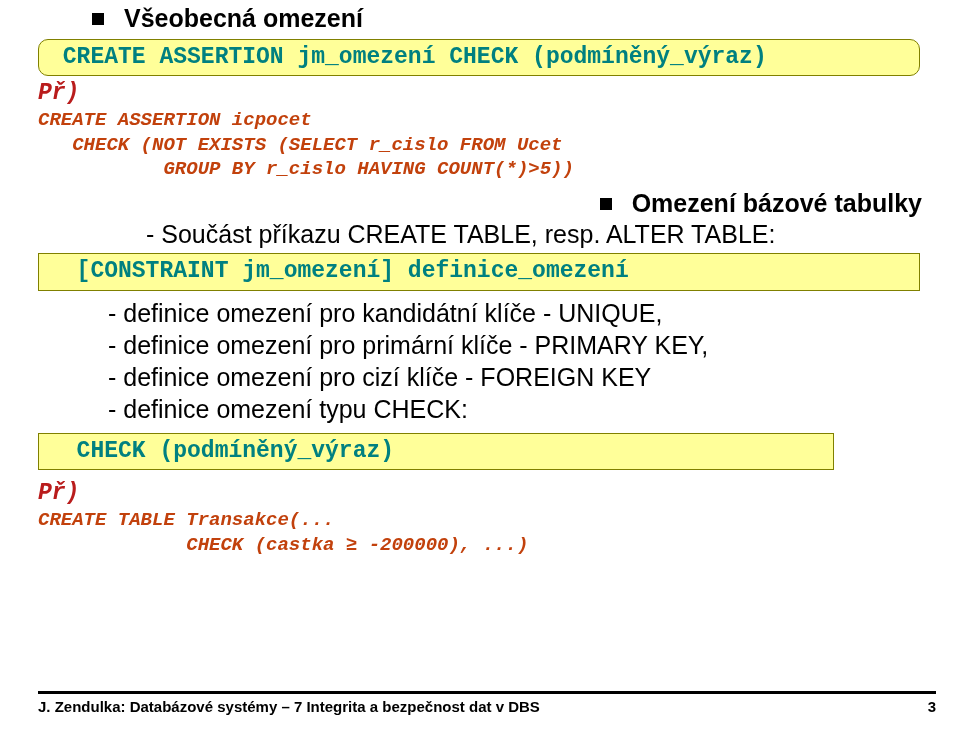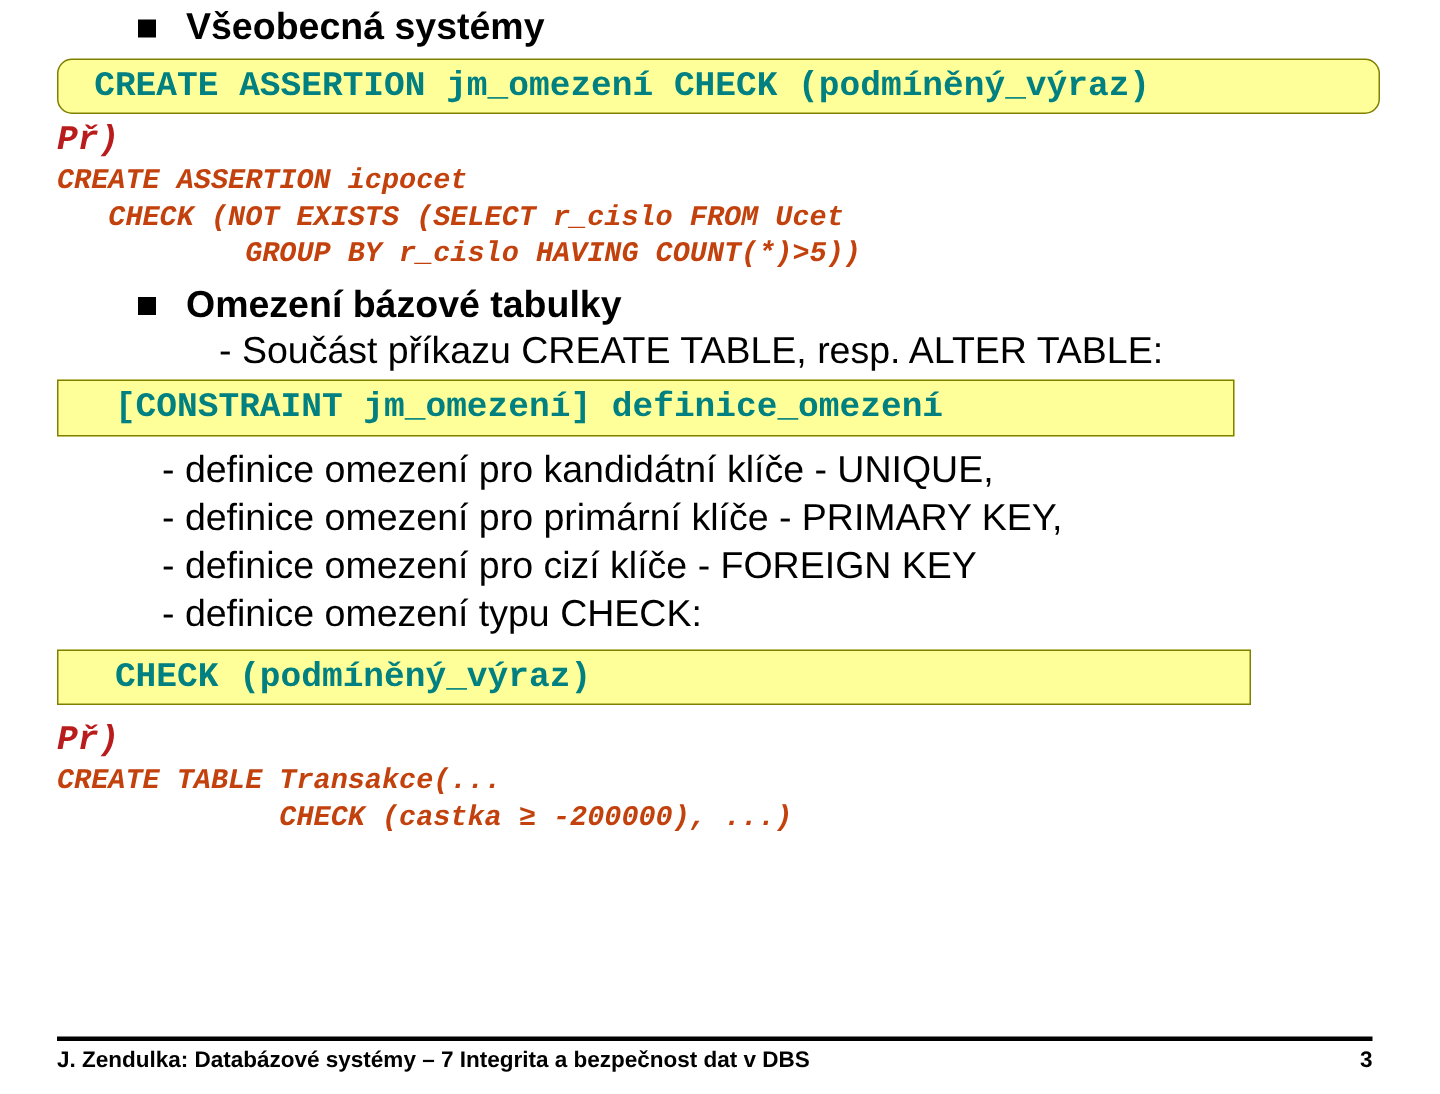--- a/index.html
+++ b/index.html
@@ -28,20 +28,21 @@
     margin-bottom: 6px;
   }
   .sub-title-line {
     display: flex;
     align-items: center;
     font-weight: bold;
     font-size: 25px;
     margin-left: 54px;
     margin-top: 8px;
     margin-bottom: 2px;
+    justify-content: flex-end;
   }
   .black-sq {
     display: inline-block;
     width: 12px;
     height: 12px;
     background: #000;
     margin-right: 20px;
     flex: 0 0 auto;
   }
   .code-box {
@@ -88,21 +89,21 @@
     font-size: 25px;
     line-height: 1.28;
     margin-left: 70px;
     margin-top: 6px;
     margin-bottom: 8px;
     white-space: pre;
   }
   .footer {
     position: absolute;
     left: 38px;
-    right: 45px;
+    right: 24px;
     bottom: 18px;
   }
   .hr {
     border: none;
     border-top: 3px solid #000;
     margin: 0 0 4px 0;
   }
   .footer-row {
     display: flex;
     justify-content: space-between;
@@ -110,41 +111,41 @@
     font-weight: bold;
   }
 </style>
 </head>
 <body>
 
 <div class="page">
 
   <div class="bullet-line">
     <span class="black-sq"></span>
-    <span>Všeobecná systémy</span>
+    <span>Všeobecná omezení</span>
   </div>
 
   <div class="code-box" style="margin-left:0; width:882px;border-radius:10px;">
     <div class="code-text"> CREATE ASSERTION jm_omezení CHECK (podmíněný_výraz)</div>
   </div>
 
   <div class="pr-label">Př)</div>
 
   <div class="example-body">CREATE ASSERTION icpocet
    CHECK (NOT EXISTS (SELECT r_cislo FROM Ucet
            GROUP BY r_cislo HAVING COUNT(*)&gt;5))</div>
 
   <div class="sub-title-line">
     <span class="black-sq"></span>
     <span>Omezení bázové tabulky</span>
   </div>
 
   <div class="sub-dash">-  Součást příkazu CREATE TABLE, resp. ALTER TABLE:</div>
 
-  <div class="code-box" style="margin-left:0; width:785px;">
+  <div class="code-box" style="margin-left:0; width:882px;">
     <div class="code-text">  [CONSTRAINT jm_omezení] definice_omezení</div>
   </div>
 
   <div class="def-list">- definice omezení pro kandidátní klíče - UNIQUE,
 - definice omezení pro primární klíče - PRIMARY KEY,
 - definice omezení pro cizí klíče - FOREIGN KEY
 - definice omezení typu CHECK:</div>
 
   <div class="code-box" style="margin-left:0; width:796px;">
     <div class="code-text">  CHECK (podmíněný_výraz)</div>

